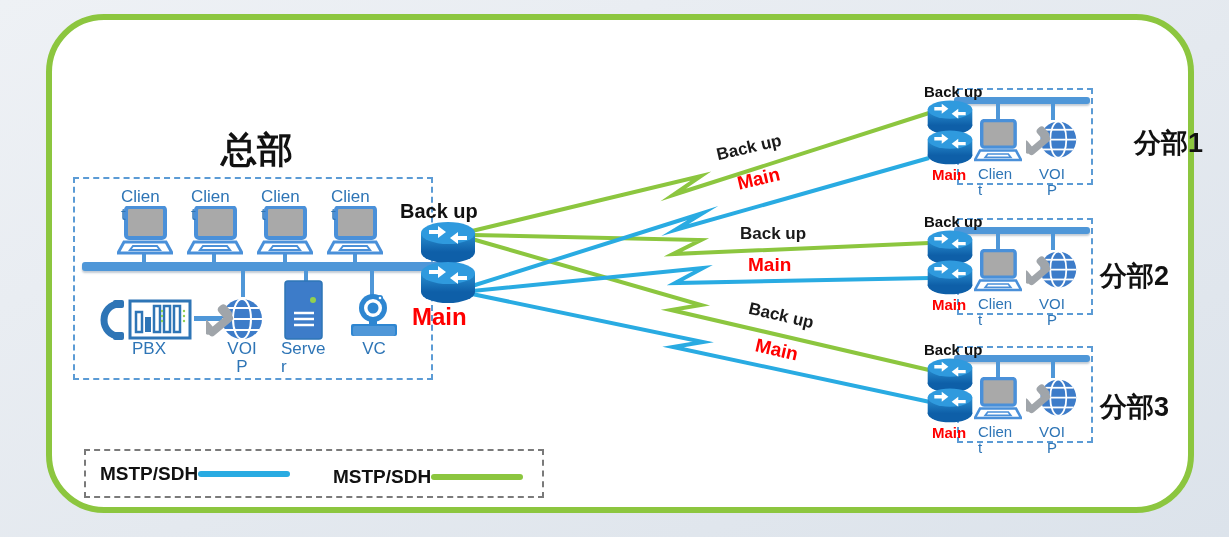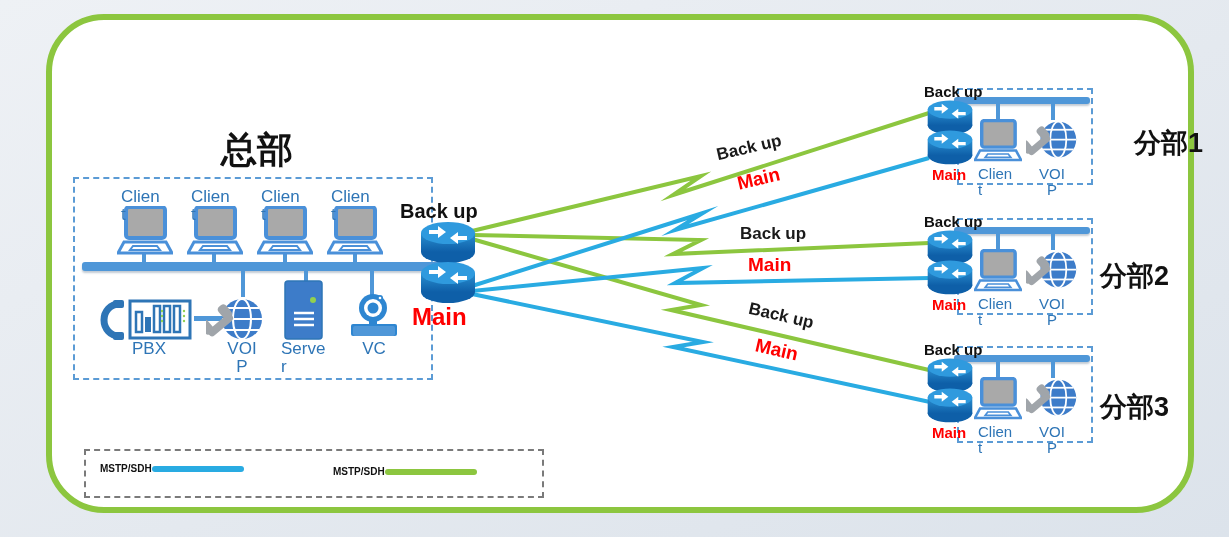--- a/index.html
+++ b/index.html
@@ -19,21 +19,21 @@
   .stub { background:#4f97d8; width:4px; }
   .dev-label { color:#2e75b6; font-size:17px; line-height:18px; word-break:break-all; }
   .dev-label.small { font-size:15px; line-height:16px; }
   .center { text-align:center; }
   .router-lbl-backup { font-weight:bold; color:#111; white-space:nowrap; }
   .router-lbl-main { font-weight:bold; color:#f00; white-space:nowrap; }
   .link-label { font-weight:bold; font-size:17px; color:#1a1a1a; white-space:nowrap; }
   .link-label.main { color:#f00; font-size:19px; }
   .legend-box { left:84px; top:449px; width:460px; height:49px; border:2px dashed #7a7a7a; }
   .legend-item { display:flex; align-items:center; }
-  .legend-item .txt { font-size:10px; font-weight:bold; color:#111; }
+  .legend-item .txt { font-size:19px; font-weight:bold; color:#111; }
   .legend-bar { width:92px; height:6px; border-radius:3px; }
   .bar-blue { background:#29ABE2; }
   .bar-green { background:#8CC63F; }
   svg { display:block; }
   .lines { left:0; top:0; pointer-events:none; }
 </style>
 </head>
 <body>
 
 <div class="stage">

